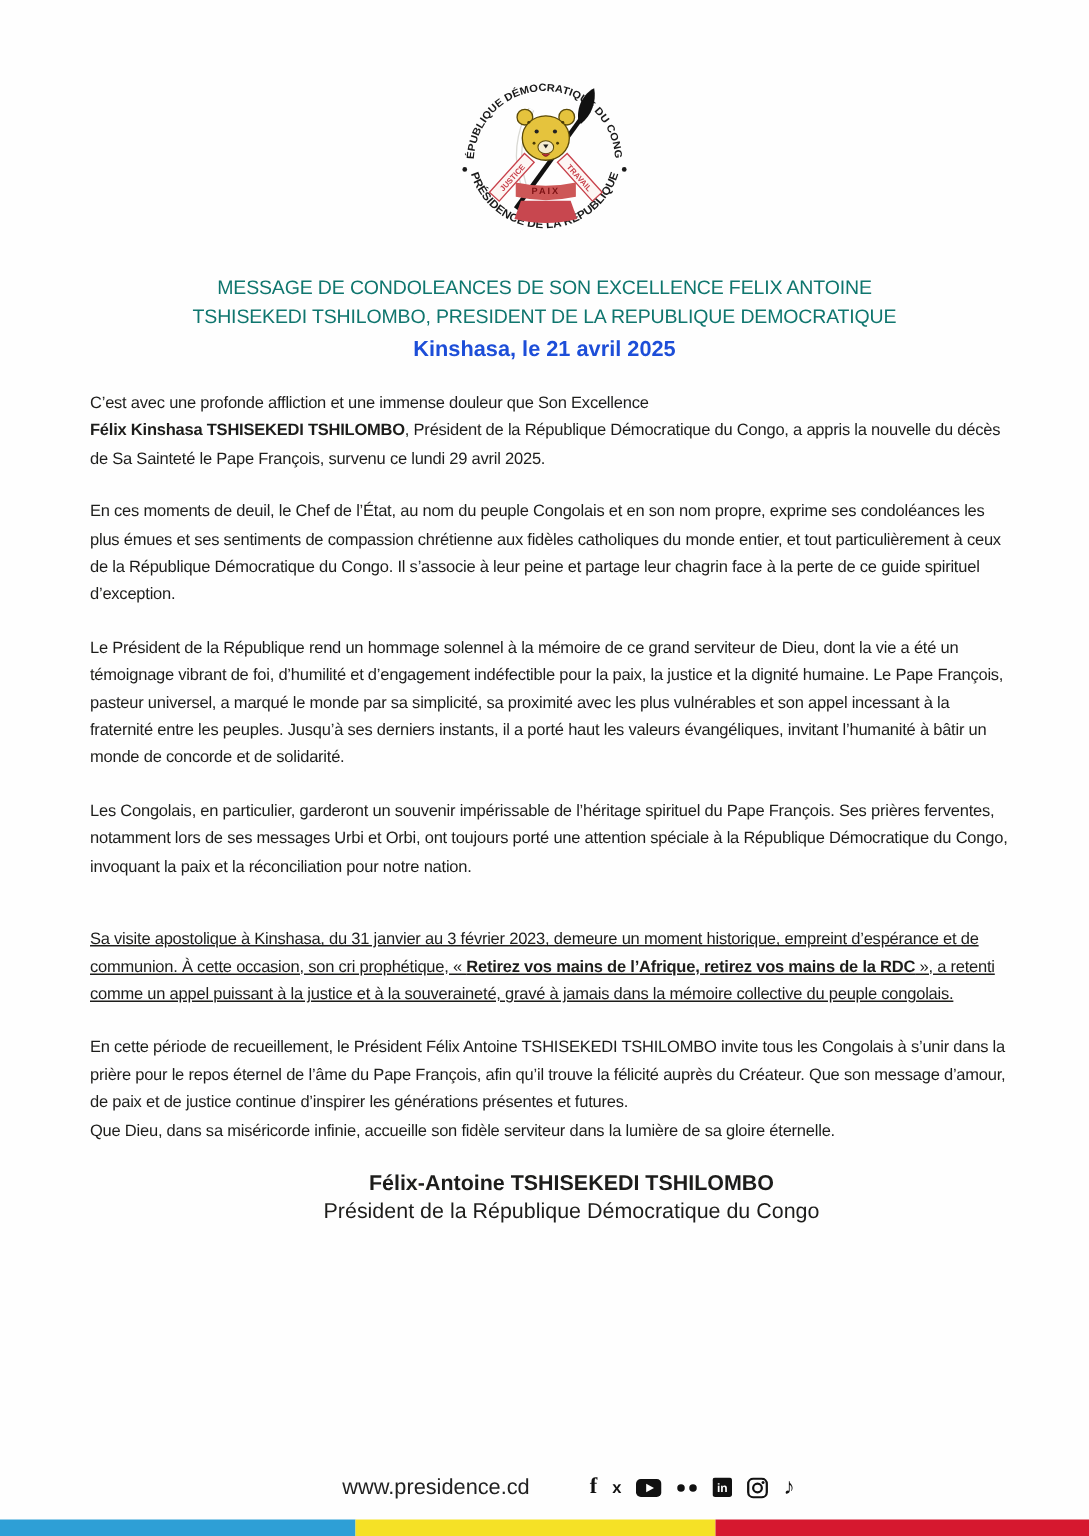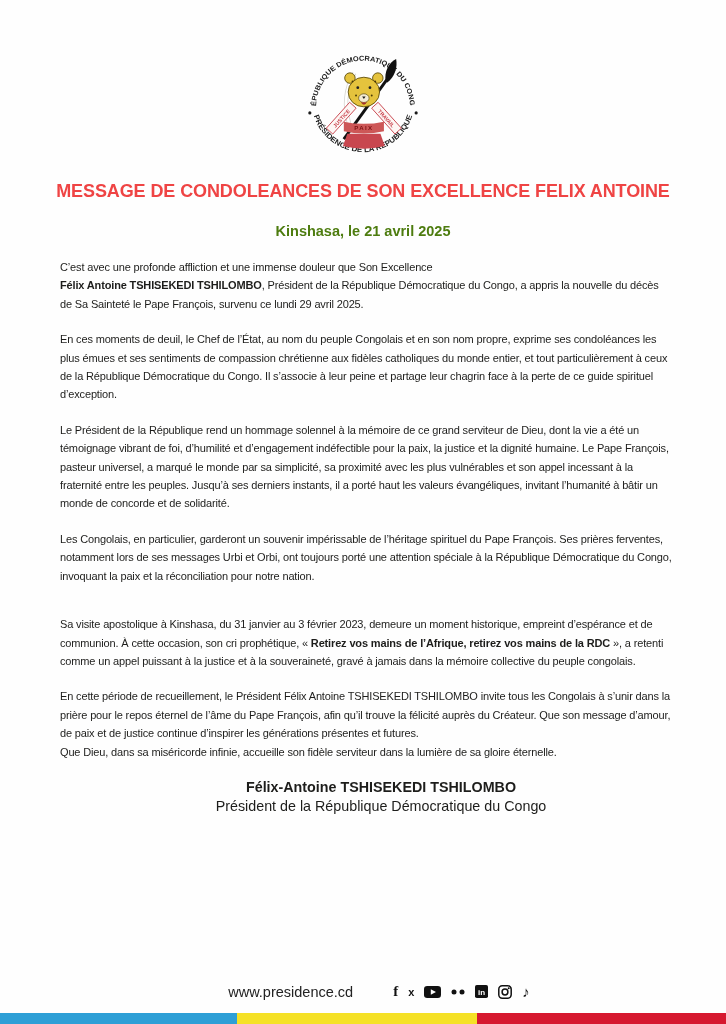--- a/index.html
+++ b/index.html
@@ -11,44 +11,44 @@
     font-family:"Liberation Sans", sans-serif;
     color:#1d1d1b;
     overflow:hidden;
   }
   
   .seal-wrap{width:122px;height:122px;margin:0 auto;padding-top:38px;}
   
   .title-block{
     margin-top:22px;
     text-align:center;
-    color:#ef4444;
-    font-weight:bold;
-    font-size:18px;
+    color:#0f766e;
+    font-weight:normal;
+    font-size:13px;
     line-height:19px;
     letter-spacing:-0.1px;
   }
   .dateline{
-    margin-top:22px;
+    margin-top:5px;
     text-align:center;
-    color:#4d7c0f;
+    color:#1d4ed8;
     font-weight:bold;
     font-size:14.5px;
   }
   
   .body-block{
     width:612px;
     margin:19px auto 0 60px;
     font-size:11px;
     line-height:18.4px;
     letter-spacing:-0.15px;
     text-align:left;
   }
   .body-block p{margin:0 0 17px 0;}
-  .body-block p.gap-top{margin-top:30px;}
+  .body-block p.gap-top{margin-top:30px;text-decoration:underline;}
   .body-block strong{font-weight:bold;}
   
   .signature{
     text-align:center;
     margin-top:11px;
     position:relative;
     left:18px;
     font-size:14.3px;
     line-height:19px;
   }
@@ -134,27 +134,28 @@
         <path d="M 48,96 Q 71,101 94,96 L 94,107 Q 71,112 48,107 Z" fill="#cd5757"></path>
         <text x="71" y="105" font-size="7" font-weight="bold" fill="#7c1113" text-anchor="middle" letter-spacing="1.5">PAIX</text>
       </g>
 
       <path d="M 52,110 L 90,110 L 95,124 Q 71,130 47,124 Z" fill="#c8474f"></path>
     </svg>
   </div>
 
   <div class="title-block">
     <div>MESSAGE DE CONDOLEANCES DE SON EXCELLENCE FELIX ANTOINE</div>
+    <div>TSHISEKEDI TSHILOMBO, PRESIDENT DE LA REPUBLIQUE DEMOCRATIQUE</div>
   </div>
   <div class="dateline">Kinshasa, le 21 avril 2025</div>
 
   <div class="body-block">
     <p>
       <span>C’est avec une profonde affliction et une immense douleur que Son Excellence</span><br>
-      <strong>Félix Antoine TSHISEKEDI TSHILOMBO</strong><span>, Président de la République Démocratique du Congo, a appris la nouvelle du décès de Sa Sainteté le Pape François, survenu ce lundi 29 avril 2025.</span>
+      <strong>Félix Kinshasa TSHISEKEDI TSHILOMBO</strong><span>, Président de la République Démocratique du Congo, a appris la nouvelle du décès de Sa Sainteté le Pape François, survenu ce lundi 29 avril 2025.</span>
     </p>
     <p>En ces moments de deuil, le Chef de l’État, au nom du peuple Congolais et en son nom propre, exprime ses condoléances les plus émues et ses sentiments de compassion chrétienne aux fidèles catholiques du monde entier, et tout particulièrement à ceux de la République Démocratique du Congo. Il s’associe à leur peine et partage leur chagrin face à la perte de ce guide spirituel d’exception.</p>
     <p>Le Président de la République rend un hommage solennel à la mémoire de ce grand serviteur de Dieu, dont la vie a été un témoignage vibrant de foi, d’humilité et d’engagement indéfectible pour la paix, la justice et la dignité humaine. Le Pape François, pasteur universel, a marqué le monde par sa simplicité, sa proximité avec les plus vulnérables et son appel incessant à la fraternité entre les peuples. Jusqu’à ses derniers instants, il a porté haut les valeurs évangéliques, invitant l’humanité à bâtir un monde de concorde et de solidarité.</p>
     <p>Les Congolais, en particulier, garderont un souvenir impérissable de l’héritage spirituel du Pape François. Ses prières ferventes, notamment lors de ses messages Urbi et Orbi, ont toujours porté une attention spéciale à la République Démocratique du Congo, invoquant la paix et la réconciliation pour notre nation.</p>
     <p class="gap-top">
       <span>Sa visite apostolique à Kinshasa, du 31 janvier au 3 février 2023, demeure un moment historique, empreint d’espérance et de communion. À cette occasion, son cri prophétique, « </span><strong>Retirez vos mains de l’Afrique, retirez vos mains de la RDC</strong><span> », a retenti comme un appel puissant à la justice et à la souveraineté, gravé à jamais dans la mémoire collective du peuple congolais.</span>
     </p>
     <p>
       <span>En cette période de recueillement, le Président Félix Antoine TSHISEKEDI TSHILOMBO invite tous les Congolais à s’unir dans la prière pour le repos éternel de l’âme du Pape François, afin qu’il trouve la félicité auprès du Créateur. Que son message d’amour, de paix et de justice continue d’inspirer les générations présentes et futures.</span><br>
       <span>Que Dieu, dans sa miséricorde infinie, accueille son fidèle serviteur dans la lumière de sa gloire éternelle.</span>

